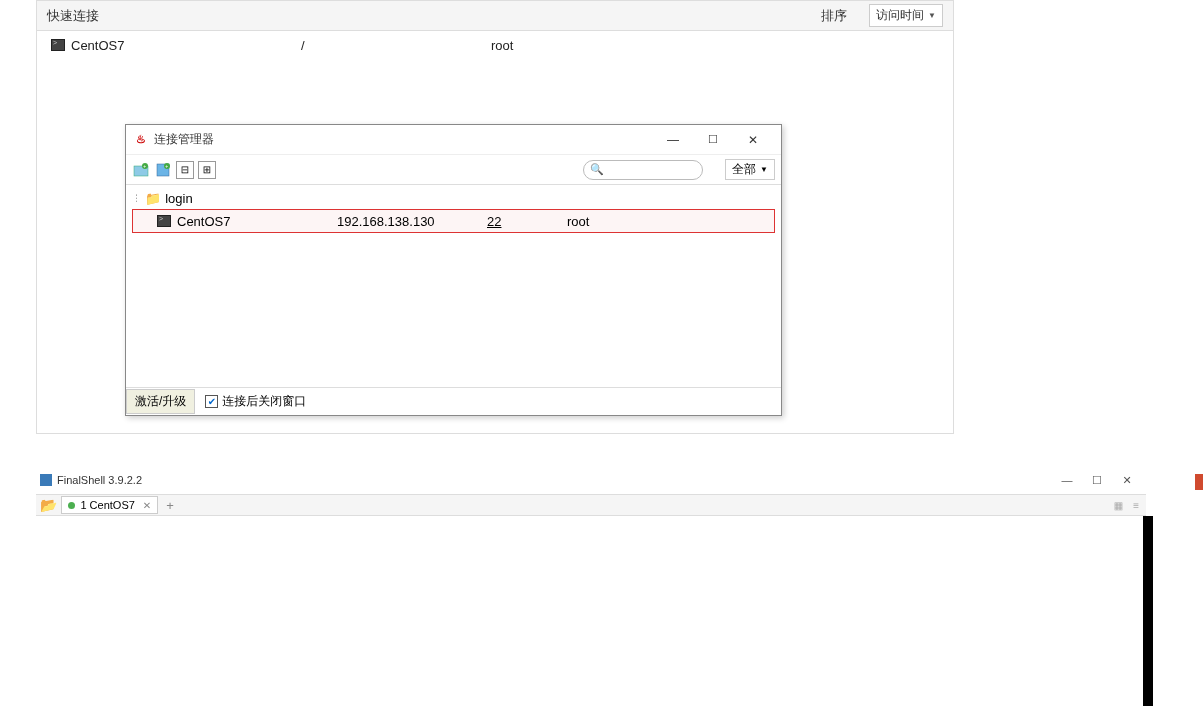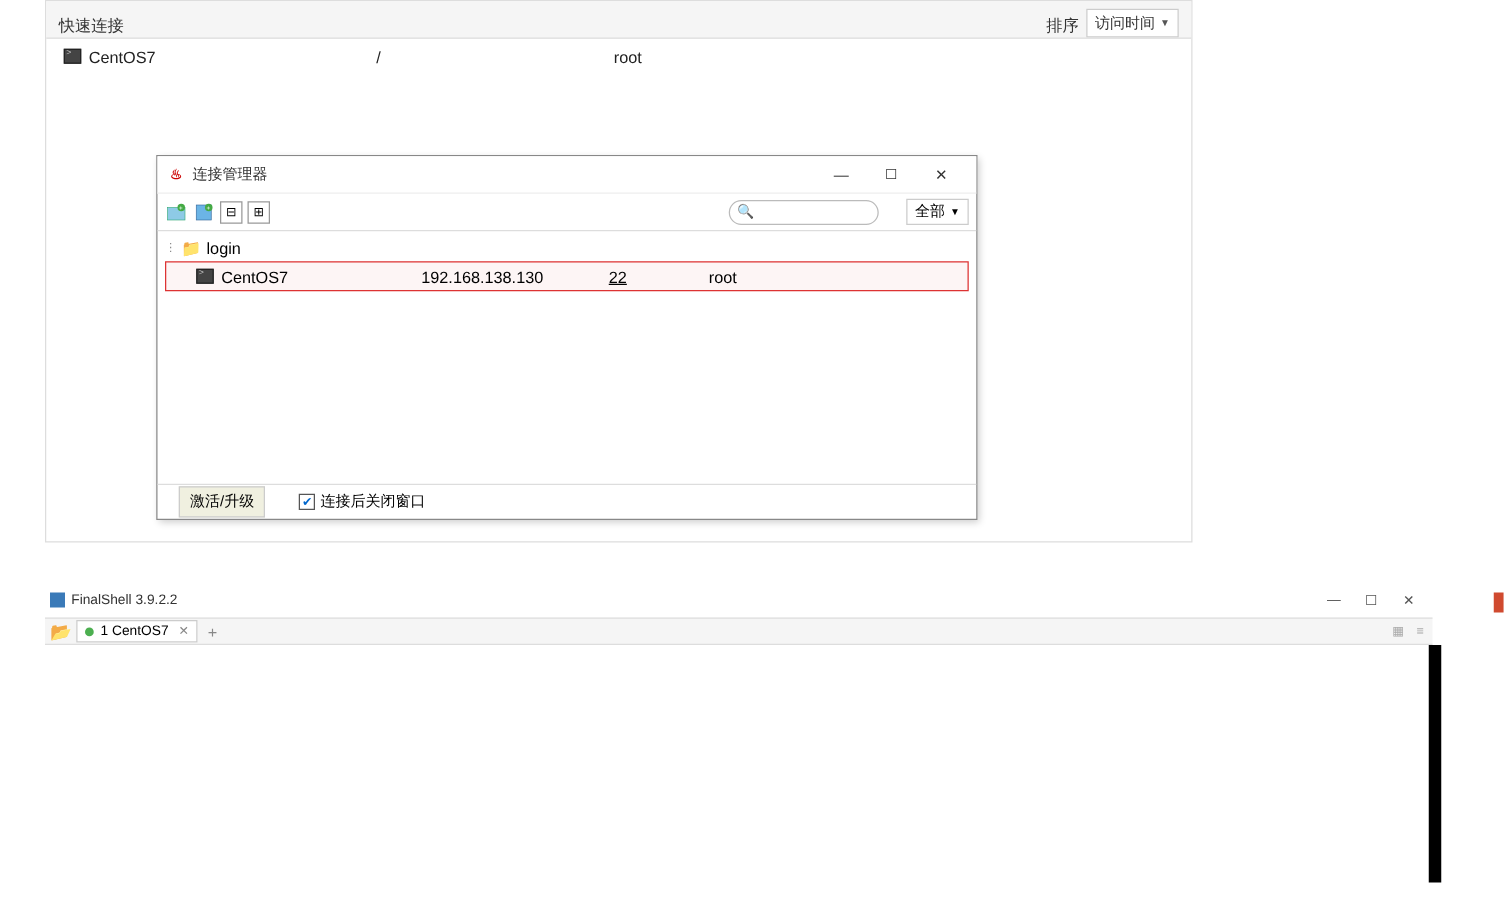--- a/index.html
+++ b/index.html
@@ -1,22 +1,22 @@
 <!DOCTYPE html>
 <html><head>
 <meta charset="utf-8">
 <style>
 * { box-sizing: border-box; margin: 0; padding: 0; font-family: "Microsoft YaHei", Arial, sans-serif; }
 body { background: #fff; width: 1203px; height: 723px; position: relative; overflow: hidden; }
 
 
 .panel1 { position: absolute; left: 36px; top: 0; width: 918px; height: 434px; border: 1px solid #ddd; background: #fff; }
-.panel1-header { height: 30px; background: #f5f5f5; border-bottom: 1px solid #ddd; display: flex; align-items: flex-end; padding: 0 10px; font-size: 13px; color: #333; }
+.panel1-header { height: 30px; background: #f5f5f5; border-bottom: 1px solid #ddd; display: flex; align-items: center; padding: 0 10px; font-size: 13px; color: #333; }
 .panel1-header .spacer { flex: 1; }
-.sort-dd { border: 1px solid #ccc; padding: 2px 6px; font-size: 12px; background: #fff; margin-left: 6px; display: inline-flex; align-items: center; gap: 4px; }
+.sort-dd { border: 1px solid #ccc; padding: 2px 6px; font-size: 12px; background: #fff; margin-left: 22px; display: inline-flex; align-items: center; gap: 4px; }
 .sort-dd .tri { font-size: 8px; color: #555; }
 .row { display: flex; align-items: center; height: 28px; padding: 0 14px; font-size: 13px; color: #222; }
 .row .col1 { width: 250px; display: flex; align-items: center; gap: 6px; }
 .row .col2 { width: 190px; }
 .row .col3 { width: 200px; }
 .term-ico { width: 14px; height: 12px; background: #444; border: 1px solid #222; display: inline-block; position: relative; }
 .term-ico::after { content: ">"; color: #ccc; font-size: 7px; position: absolute; left: 1px; top: -1px; }
 
 
 .dialog { position: absolute; left: 125px; top: 124px; width: 657px; height: 292px; background: #fff; border: 1px solid #888; box-shadow: 2px 2px 6px rgba(0,0,0,0.2); }
@@ -32,21 +32,21 @@
 .filter-dd { border: 1px solid #ccc; padding: 1px 6px; font-size: 12px; margin-left: 18px; display: inline-flex; align-items: center; gap: 4px; }
 .dlg-tree { padding: 2px 6px; font-size: 13px; }
 .tree-row { display: flex; align-items: center; height: 22px; gap: 4px; }
 .folder-ico { color: #e6b84f; font-size: 13px; }
 .sel-row { border: 1px solid #d33; background: #fdf5f5; display: flex; align-items: center; height: 24px; padding-left: 24px; font-size: 13px; }
 .sel-row .c1 { width: 180px; display: flex; align-items: center; gap: 6px; }
 .sel-row .c2 { width: 150px; }
 .sel-row .c3 { width: 80px; text-decoration: underline; }
 .sel-row .c4 { flex: 1; }
 .dlg-footer { position: absolute; bottom: 0; left: 0; right: 0; height: 28px; border-top: 1px solid #ddd; display: flex; align-items: center; font-size: 12px; }
-.activate-btn { background: #f0f0e0; border: 1px solid #ccc; padding: 3px 8px; margin: 2px 17px; }
+.activate-btn { background: #f0f0e0; border: 1px solid #ccc; padding: 3px 8px; margin: 2px 0; }
 .chk { margin-left: 10px; display: flex; align-items: center; gap: 4px; }
 .chk-box { width: 13px; height: 13px; border: 1px solid #555; display: inline-flex; align-items: center; justify-content: center; color: #0066cc; font-size: 10px; }
 
 
 .win2 { position: absolute; left: 36px; top: 474px; width: 1110px; height: 230px; background: #fff; }
 .win2-title { height: 20px; display: flex; align-items: flex-start; padding: 0 4px; font-size: 11px; color: #333; }
 .fs-ico { width: 12px; height: 12px; background: #3a7ab8; margin-right: 5px; }
 .win2-title .spacer { flex: 1; }
 .win2-title .wbtn { width: 30px; text-align: center; font-size: 11px; color: #555; }
 .win2-tabs { height: 22px; background: #f5f5f5; border-top: 1px solid #ddd; border-bottom: 1px solid #ddd; display: flex; align-items: center; padding: 0 4px; font-size: 11px; gap: 4px; }

